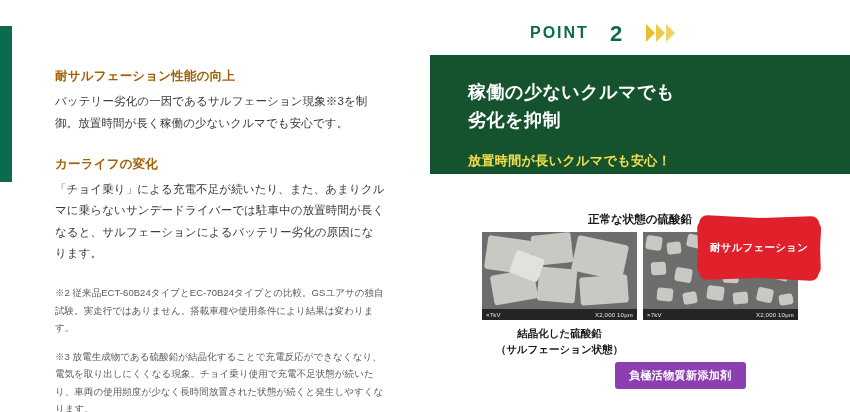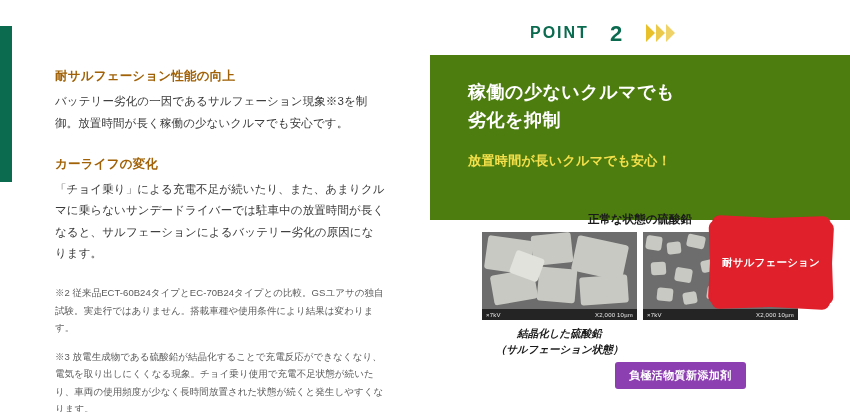--- a/index.html
+++ b/index.html
@@ -108,22 +108,22 @@
   }
   .chev.c2 { opacity: 0.85; }
   .chev.c3 { opacity: 0.7; }
 
   
   .banner {
     position: absolute;
     left: 0px;
     top: 55px;
     width: 420px;
-    height: 165px;
-    background: #4d7c0f;
+    height: 119px;
+    background: #14532d;
     padding: 24px 0 0 38px;
   }
   .banner-line {
     color: #ffffff;
     font-size: 18px;
     font-weight: bold;
     line-height: 1.55;
     letter-spacing: 0.5px;
   }
   .banner-sub {
@@ -179,30 +179,30 @@
   }
   .caption {
     position: absolute;
     top: 326px;
     font-size: 10.5px;
     font-weight: bold;
     color: #1a1a1a;
     text-align: center;
     line-height: 1.5;
   }
-  .caption.left-cap { left: 52px; width: 155px; font-style: italic; }
+  .caption.left-cap { left: 52px; width: 155px; }
   .caption.right-cap { left: 213px; width: 155px; top: 326px; }
 
   
   .badge {
     position: absolute;
-    left: 280px;
+    left: 268px;
     top: 218px;
     width: 122px;
-    height: 89px;
+    height: 60px;
   }
   .badge .burst {
     position: absolute;
     inset: 0;
     background: #e0202a;
     border-radius: 8px;
     transform: rotate(-2deg);
   }
   .badge .burst2 {
     position: absolute;

